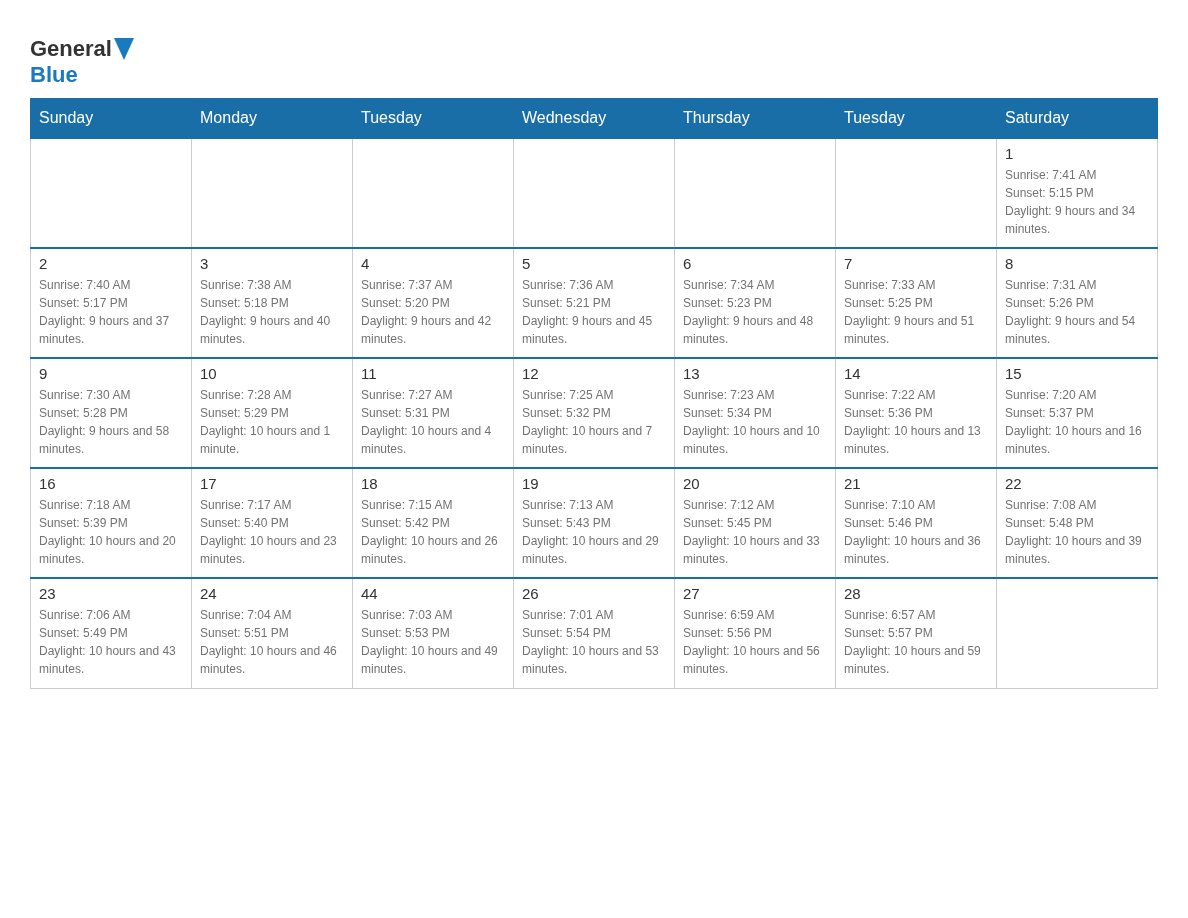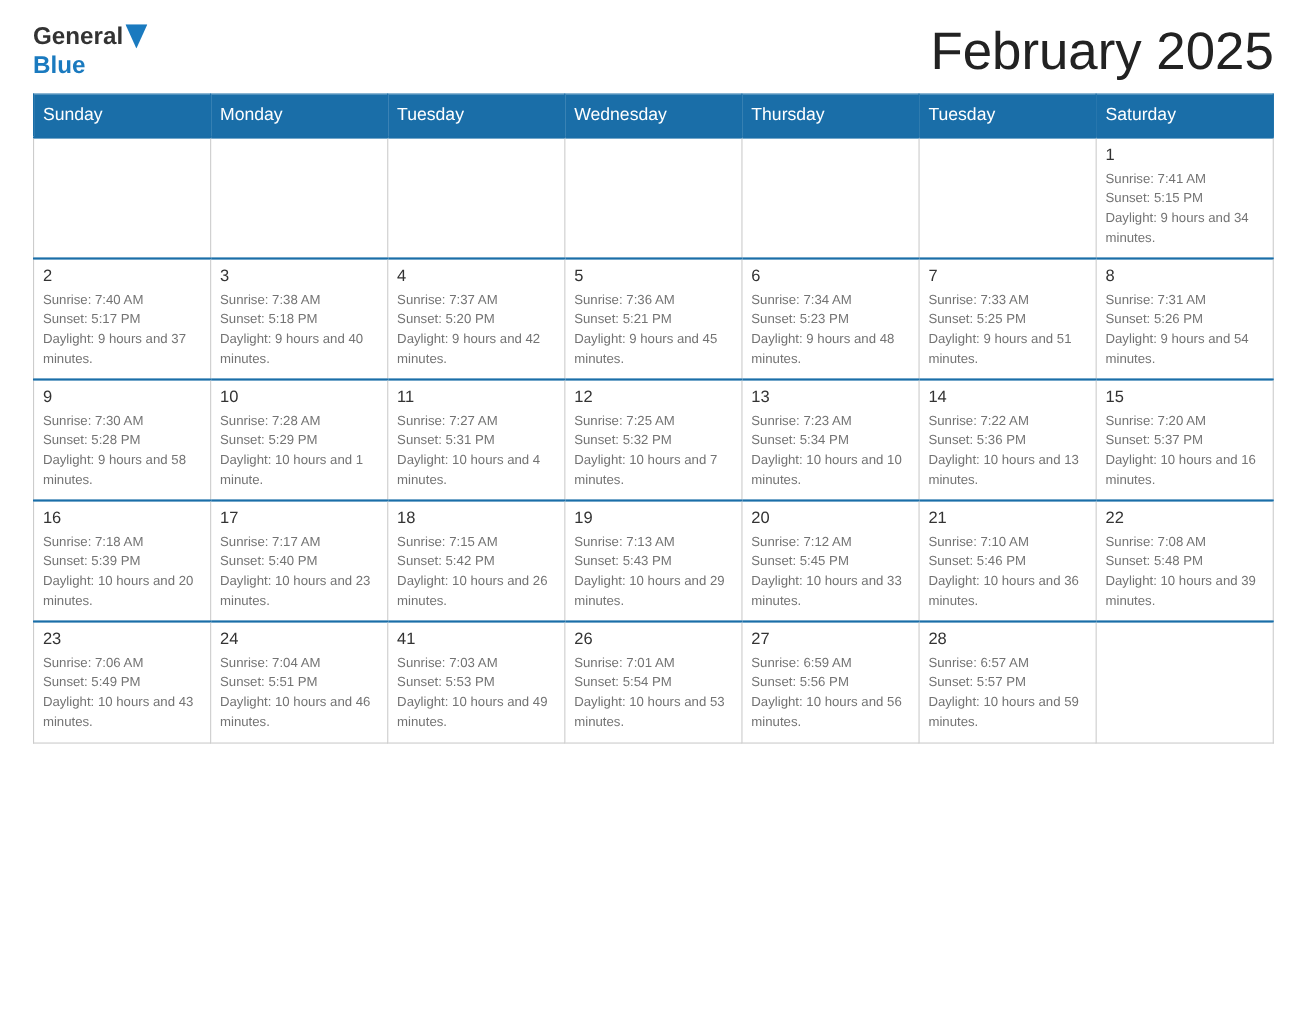--- a/index.html
+++ b/index.html
@@ -22,20 +22,21 @@
       color: #333;
     }
     .logo-text-blue {
       font-size: 22px;
       font-weight: bold;
       color: #1a7abf;
     }
     .logo-wrapper {
       display: flex;
       flex-direction: column;
+      margin-top: 16px;
     }
     .logo-top-line {
       display: flex;
       align-items: center;
     }
     .title-section {
       text-align: right;
     }
     .month-title {
       font-size: 48px;
@@ -105,21 +106,20 @@
         <svg width="20" height="22" viewBox="0 0 20 22">
           <polygon points="0,0 20,0 10,22" fill="#1a7abf"></polygon>
         </svg>
       </div>
     </div>
     <div>
       <span class="logo-text-blue">Blue</span>
     </div>
   </div>
   <div class="title-section">
-    <div class="month-title">February 2025</div>
   </div>
 </div>
 
 <table class="calendar">
   <thead>
     <tr>
     <th>Sunday</th>
         <th>Monday</th>
         <th>Tuesday</th>
         <th>Wednesday</th>
@@ -282,21 +282,21 @@
 Sunset: 5:49 PM
 Daylight: 10 hours and 43 minutes.</div>
         </td>
         <td>
           <div class="day-number">24</div>
           <div class="day-info" style="white-space: pre-line;">Sunrise: 7:04 AM
 Sunset: 5:51 PM
 Daylight: 10 hours and 46 minutes.</div>
         </td>
         <td>
-          <div class="day-number">41</div>
+          <div class="day-number">44</div>
           <div class="day-info" style="white-space: pre-line;">Sunrise: 7:03 AM
 Sunset: 5:53 PM
 Daylight: 10 hours and 49 minutes.</div>
         </td>
         <td>
           <div class="day-number">26</div>
           <div class="day-info" style="white-space: pre-line;">Sunrise: 7:01 AM
 Sunset: 5:54 PM
 Daylight: 10 hours and 53 minutes.</div>
         </td>

